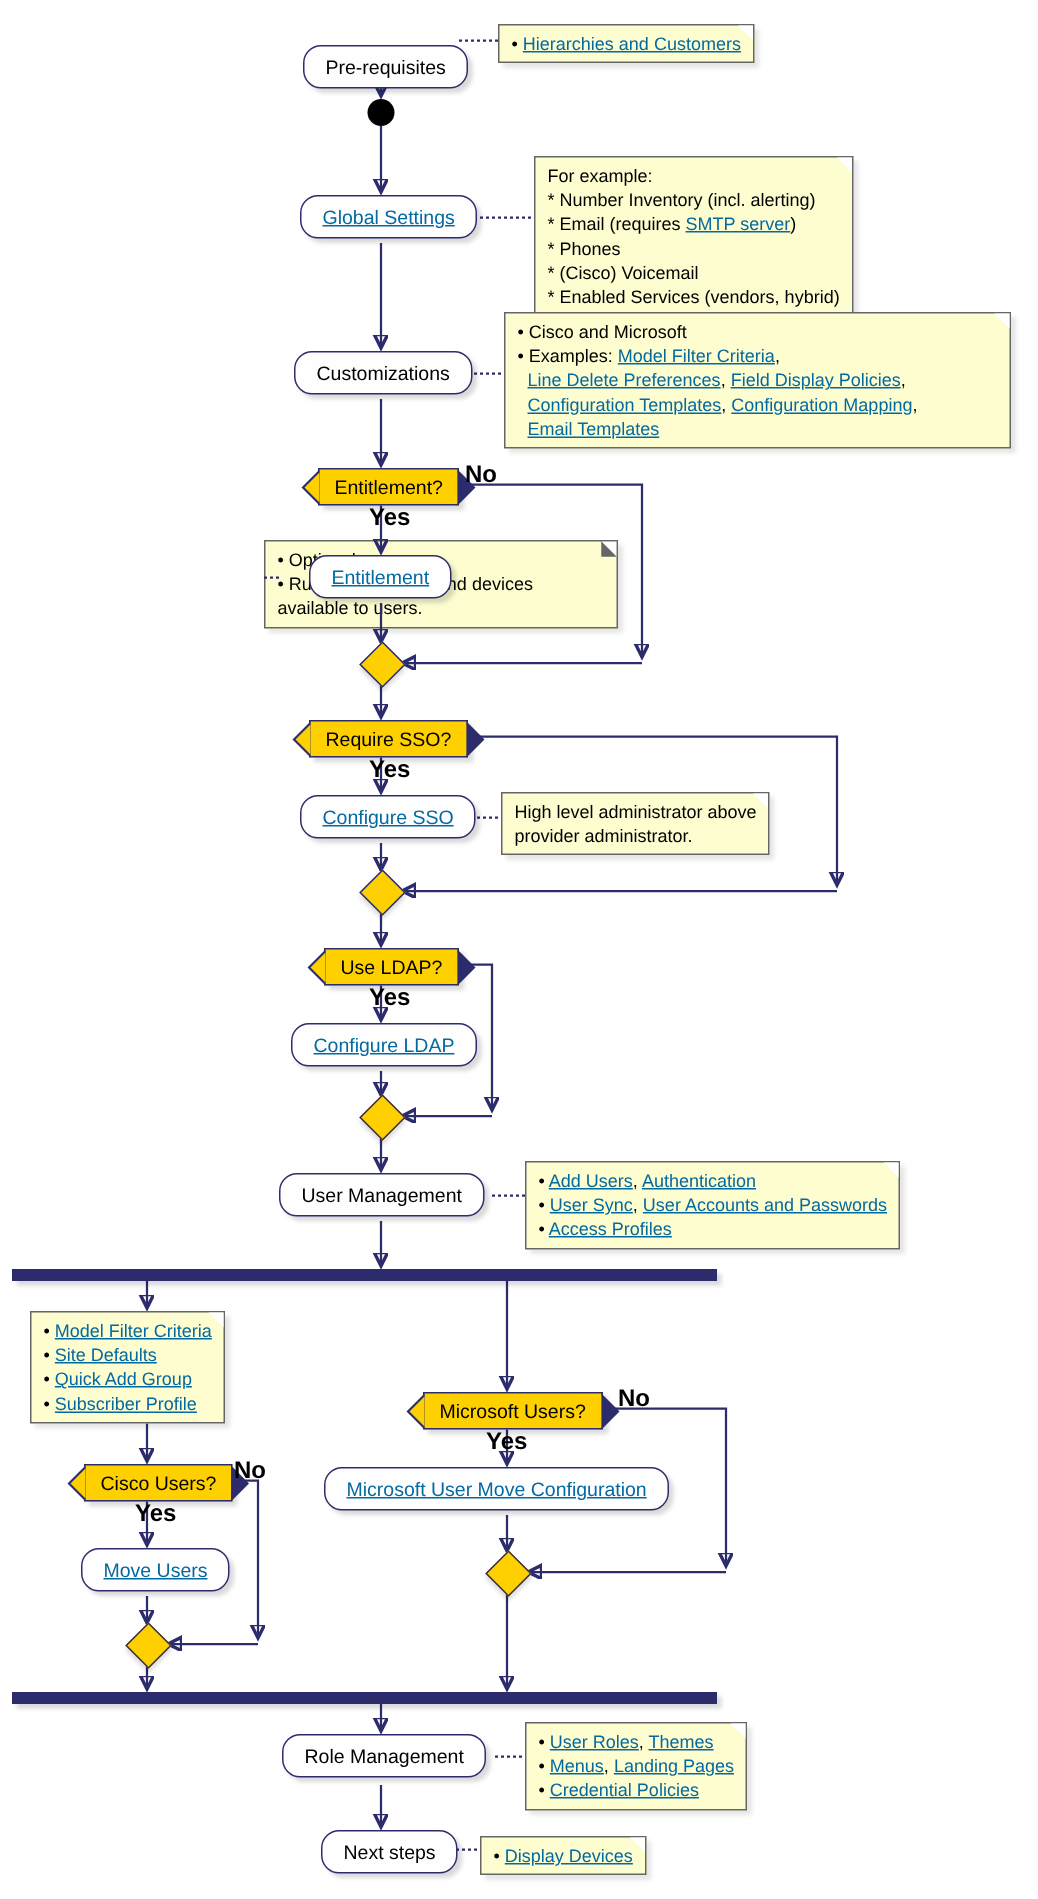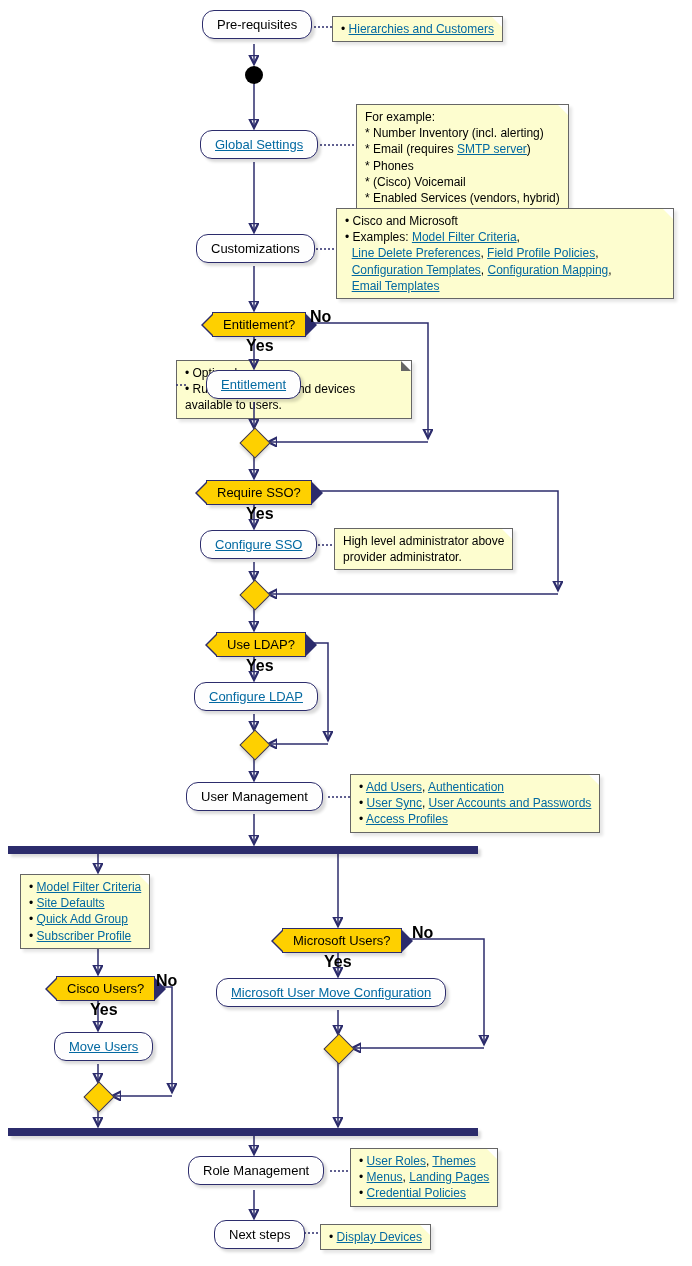--- a/index.html
+++ b/index.html
@@ -195,21 +195,21 @@
   <path d="M306,27 H332" stroke-dasharray="2,2"></path>
   <path d="M312,145 H356" stroke-dasharray="2,2"></path>
   <path d="M316,249 H336" stroke-dasharray="2,2"></path>
   <path d="M186,385 H176" stroke-dasharray="2,2"></path>
   <path d="M314,545 H334" stroke-dasharray="2,2"></path>
   <path d="M328,797 H350" stroke-dasharray="2,2"></path>
   <path d="M330,1171 H350" stroke-dasharray="2,2"></path>
   <path d="M296,1233 H320" stroke-dasharray="2,2"></path>
 </svg>
 
-<div class="node-box" style="left:202px;top:10px"><span>Pre-requisites</span></div>
+<div class="node-box" style="left:202px;top:30px"><span>Pre-requisites</span></div>
 
 <div class="start-dot" style="left:245px;top:66px"></div>
 
 <div class="node-box" style="left:200px;top:130px"><span class="link">Global Settings</span></div>
 
 <div class="node-box" style="left:196px;top:234px"><span>Customizations</span></div>
 
 <div class="decision" style="left:212px;top:312px"><span class="inner-tri-l"></span><span class="inner-tri-r"></span><span>Entitlement?</span></div>
 <div class="label" style="left:246px;top:337px">Yes</div>
 <div class="label" style="left:310px;top:308px">No</div>
@@ -265,21 +265,21 @@
   <span>  * Number Inventory (incl. alerting)</span><br>
   <span>  * Email (requires </span><span class="link">SMTP server</span><span>)</span><br>
   <span>  * Phones</span><br>
   <span>  * (Cisco) Voicemail</span><br>
   <span>  * Enabled Services (vendors, hybrid)</span>
 </div>
 
 <div class="note" style="left:336px;top:208px;width:320px">
   <span>• Cisco and Microsoft</span><br>
   <span>• Examples: </span><span class="link">Model Filter Criteria</span><span>,</span><br>
-  &nbsp;&nbsp;<span class="link">Line Delete Preferences</span>, <span class="link">Field Profile Policies</span>,<br>
+  &nbsp;&nbsp;<span class="link">Line Delete Preferences</span>, <span class="link">Field Display Policies</span>,<br>
   &nbsp;&nbsp;<span class="link">Configuration Templates</span>, <span class="link">Configuration Mapping</span>,<br>
   &nbsp;&nbsp;<span class="link">Email Templates</span>
 </div>
 
 <div class="note" style="left:176px;top:360px;width:218px;z-index:-1;">
   <span>• Optional</span><br>
   <span>• Rules for services and devices</span><br>
   <span>  available to users.</span>
 </div>
 

